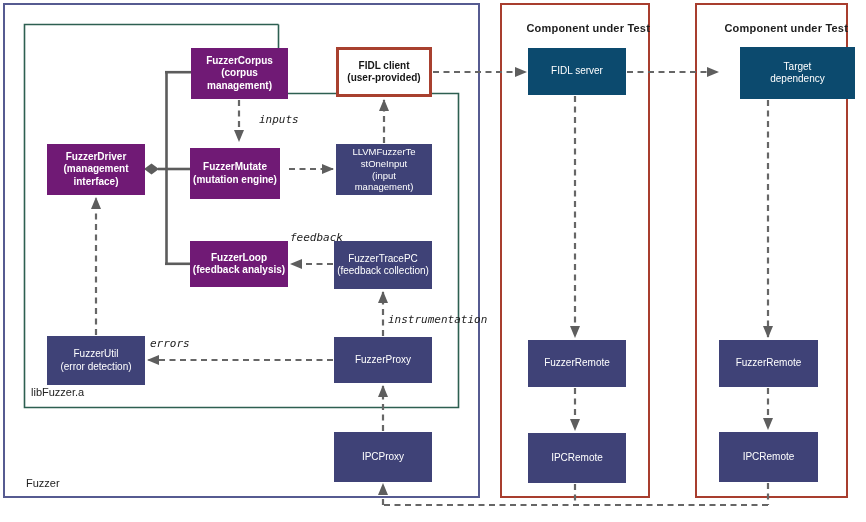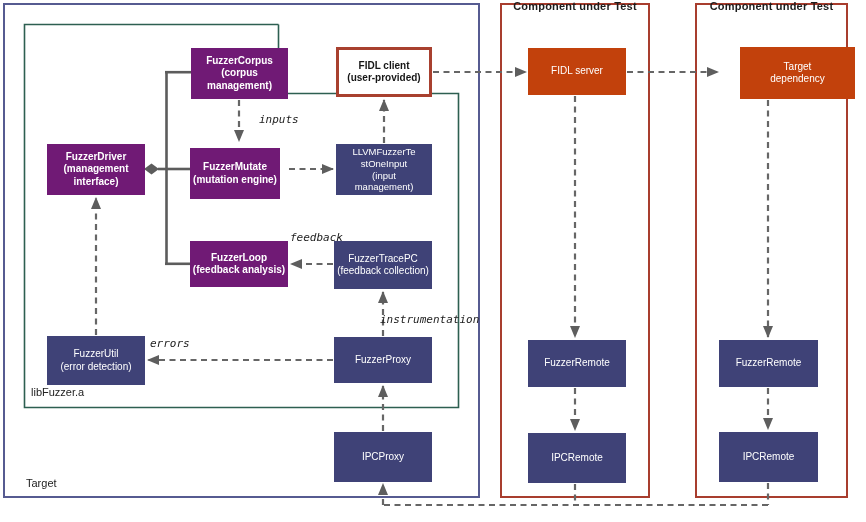--- a/index.html
+++ b/index.html
@@ -6,38 +6,38 @@
   #canvas{
     position:relative;width:866px;height:522px;background:#fff;
     font-family:"Liberation Sans",sans-serif;overflow:hidden;
   }
   .container{position:absolute;background:transparent;box-sizing:border-box;}
   .fuzzer-box{left:3px;top:3px;width:477px;height:495px;border:2px solid #565b91;}
   .cut-box{border:2px solid #a83d2e;}
   .cut-mid{left:500px;top:3px;width:150px;height:495px;}
   .cut-right{left:695px;top:3px;width:153px;height:495px;}
   .cut-title{
-    position:absolute;top:0;font-size:11px;font-weight:bold;color:#1d1d1d;
-    text-align:center;letter-spacing:.2px;
+    position:absolute;top:22px;font-size:11px;font-weight:bold;color:#1d1d1d;
+    text-align:right;letter-spacing:.2px;
   }
   .cut-title.mid{left:500px;width:150px;}
   .cut-title.right{left:695px;width:153px;}
   .corner-label{position:absolute;font-size:11px;color:#222;}
   .fuzzer-label{left:26px;top:477px;}
   .libfuzzer-label{left:31px;top:386px;}
   svg.wires{position:absolute;left:0;top:0;pointer-events:none;}
   .node{
     position:absolute;display:flex;flex-direction:column;align-items:center;
     justify-content:center;text-align:center;color:#fff;font-size:10px;
     line-height:1.25;box-sizing:border-box;padding:2px;
   }
   .node .nl{display:block;}
   .green{background:#701a75;font-weight:bold;}
   .purple{background:#3f4277;}
-  .red{background:#c2410c;}
+  .red{background:#0c4a6e;}
   .outline{background:#fff;border:3px solid #a8402f;color:#161616;font-weight:600;}
   .wrapany{overflow-wrap:anywhere;word-break:break-word;max-width:92px;}
   .edge-label{
     position:absolute;font-family:"DejaVu Sans Mono",monospace;font-style:italic;
     font-size:11px;color:#222;white-space:nowrap;
   }
 </style>
 </head>
 <body>
 
@@ -159,19 +159,19 @@
   <div class="node purple" style="left:719px;top:340px;width:99px;height:47px">
     <span class="nl">FuzzerRemote</span>
   </div>
 
   <div class="node purple" style="left:719px;top:432px;width:99px;height:50px">
     <span class="nl">IPCRemote</span>
   </div>
 
   <span class="edge-label" style="left:259px;top:113px">inputs</span>
   <span class="edge-label" style="left:290px;top:231px">feedback</span>
-  <span class="edge-label" style="left:380px;top:313px">instrumentation</span>
+  <span class="edge-label" style="left:388px;top:313px">instrumentation</span>
   <span class="edge-label" style="left:150px;top:337px">errors</span>
 
   <span class="corner-label libfuzzer-label">libFuzzer.a</span>
-  <span class="corner-label fuzzer-label">Target</span>
+  <span class="corner-label fuzzer-label">Fuzzer</span>
 
 </div>
 
 </body></html>

